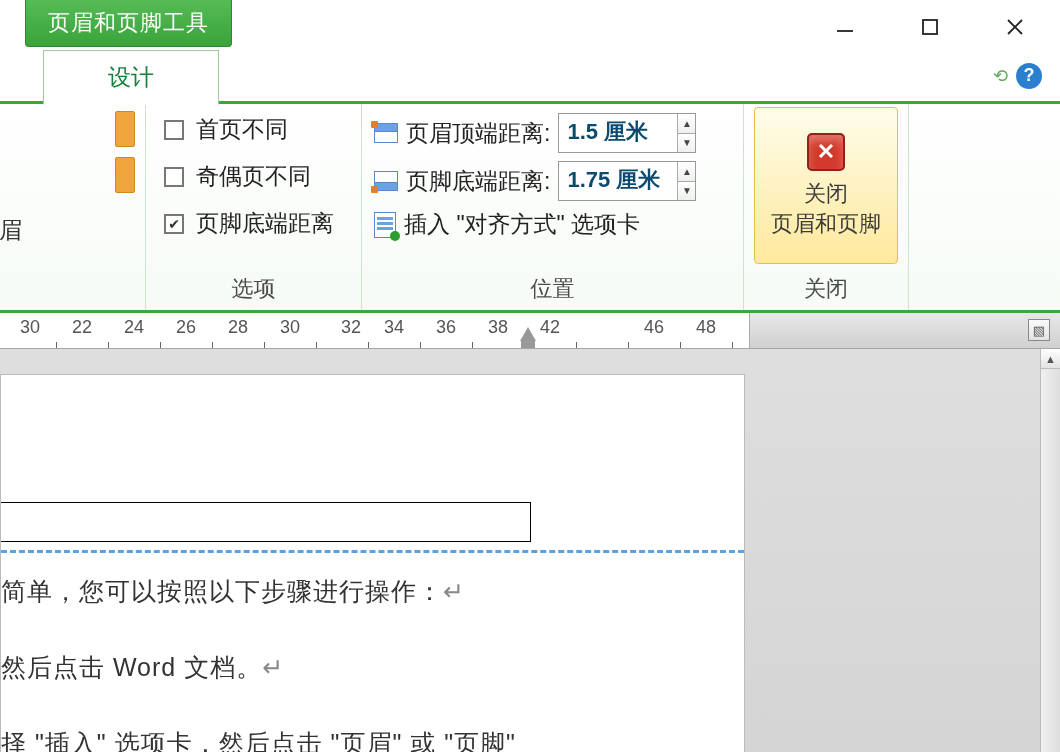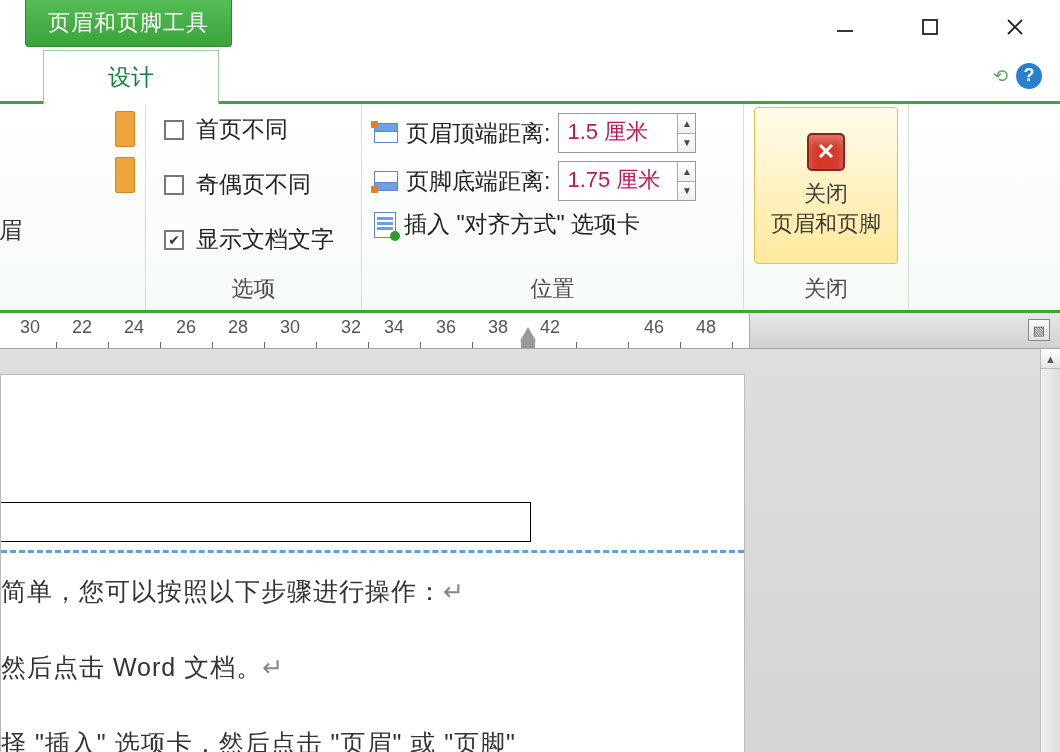--- a/index.html
+++ b/index.html
@@ -36,37 +36,37 @@
 .help-circle { width:26px; height:26px; border-radius:50%; background:#2a7fd0; color:#fff; font-weight:bold; font-size:18px; display:flex; align-items:center; justify-content:center; }
 
 
 .ribbon { height:209px; background:linear-gradient(#fff,#f6fbf6); border-bottom:3px solid #38a838; display:flex; }
 .group { display:flex; flex-direction:column; border-right:1px solid #cfe4cf; }
 .group-body { flex:1; display:flex; align-items:flex-start; padding:7px 10px 0 10px; }
 .group-label { text-align:center; font-size:22px; color:#4a4a4a; padding:4px 0 6px; }
 .nav-prev { font-size:23px; color:#333; white-space:nowrap; margin-top:20px; margin-left:-120px; }
 
 
-.opt-col { display:flex; flex-direction:column; gap:24px; padding:3px 8px; }
+.opt-col { display:flex; flex-direction:column; gap:16px; padding:3px 8px; }
 .opt-row { display:flex; align-items:center; gap:12px; font-size:23px; color:#222; white-space:nowrap; }
 .checkbox { width:20px; height:20px; border:2px solid #777; background:#fff; display:flex; align-items:center; justify-content:center; font-size:15px; color:#333; }
 .checkbox.checked::after { content:"✔"; font-size:14px; line-height:1; }
 
 
 .pos-col { display:flex; flex-direction:column; gap:8px; padding:2px 2px; }
 .pos-row { display:flex; align-items:center; gap:8px; font-size:23px; color:#222; white-space:nowrap; }
 .icon-header, .icon-footer {
   width:24px; height:20px; border:1px solid #5a88c9; background:#fff; position:relative;
 }
 .icon-header::before { content:""; position:absolute; left:0; top:0; right:0; height:7px; background:#6ea0e6; border-bottom:1px solid #5a88c9; }
 .icon-header::after  { content:""; position:absolute; left:-4px; top:-3px; width:7px; height:7px; background:#e97d1f; border-radius:1px; }
 .icon-footer::before { content:""; position:absolute; left:0; bottom:0; right:0; height:7px; background:#6ea0e6; border-top:1px solid #5a88c9; }
 .icon-footer::after  { content:""; position:absolute; left:-4px; bottom:-3px; width:7px; height:7px; background:#e97d1f; border-radius:1px; }
 .spin-field { display:flex; border:1px solid #999; background:#fff; height:40px; }
-.spin-value { width:118px; padding:3px 8px; font-size:22px; color:#be185d; }
+.spin-value { width:118px; padding:3px 8px; font-size:22px; color:#0c4a6e;font-weight:bold; }
 .spin-btns { display:flex; flex-direction:column; width:18px; border-left:1px solid #aaa; }
 .spin-btn { flex:1; display:flex; align-items:center; justify-content:center; font-size:10px; color:#444; background:linear-gradient(#fff,#efefef); border:none; }
 .spin-btn + .spin-btn { border-top:1px solid #aaa; }
 .icon-insert-tab {
   width:22px; height:26px; border:1px solid #5a88c9; background:#fff; position:relative;
 }
 .icon-insert-tab::before { content:""; position:absolute; left:2px; right:2px; top:4px; height:3px; background:#6ea0e6; box-shadow:0 5px 0 #6ea0e6, 0 10px 0 #6ea0e6; }
 .icon-insert-tab::after { content:""; position:absolute; right:-5px; bottom:-4px; width:10px; height:10px; background:#2c9c2c; border-radius:50%; }
 
 
@@ -159,21 +159,21 @@
         <label class="opt-row">
           <span class="checkbox"></span>
           <span>首页不同</span>
         </label>
         <label class="opt-row">
           <span class="checkbox"></span>
           <span>奇偶页不同</span>
         </label>
         <label class="opt-row">
           <span class="checkbox checked"></span>
-          <span>显示文档文字</span>
+          <span>页脚底端距离</span>
         </label>
       </div>
     </div>
     <div class="group-label">选项</div>
   </div>
 
   <div class="group" style="width:382px">
     <div class="group-body">
       <div class="pos-col">
         <div class="pos-row">

